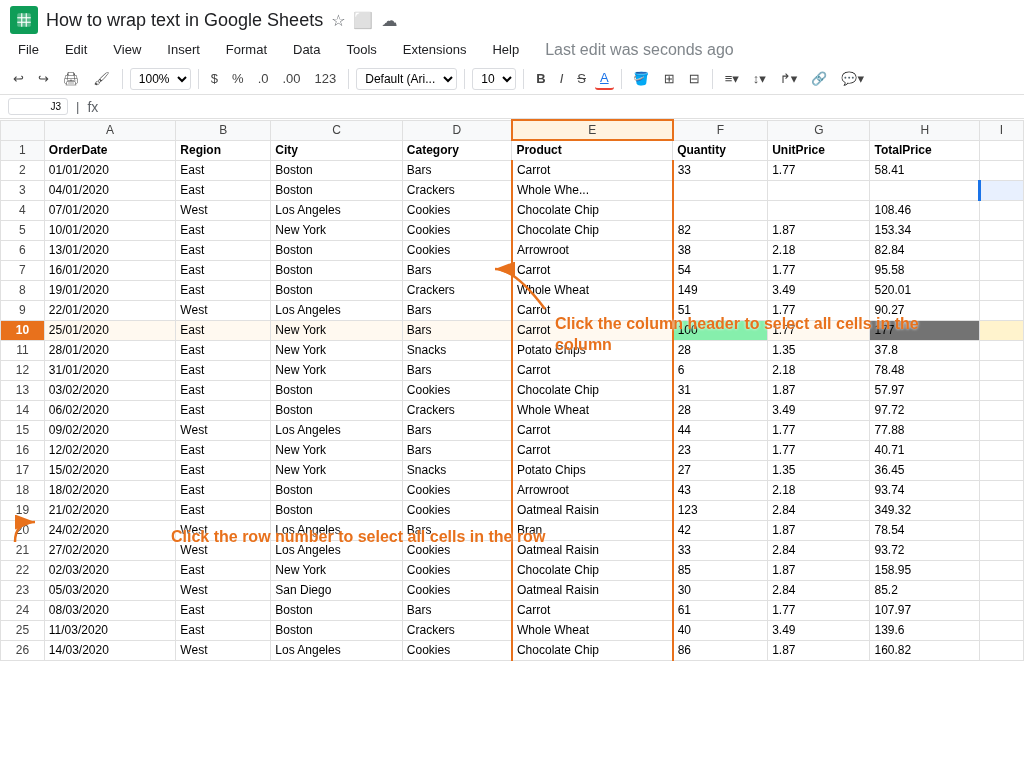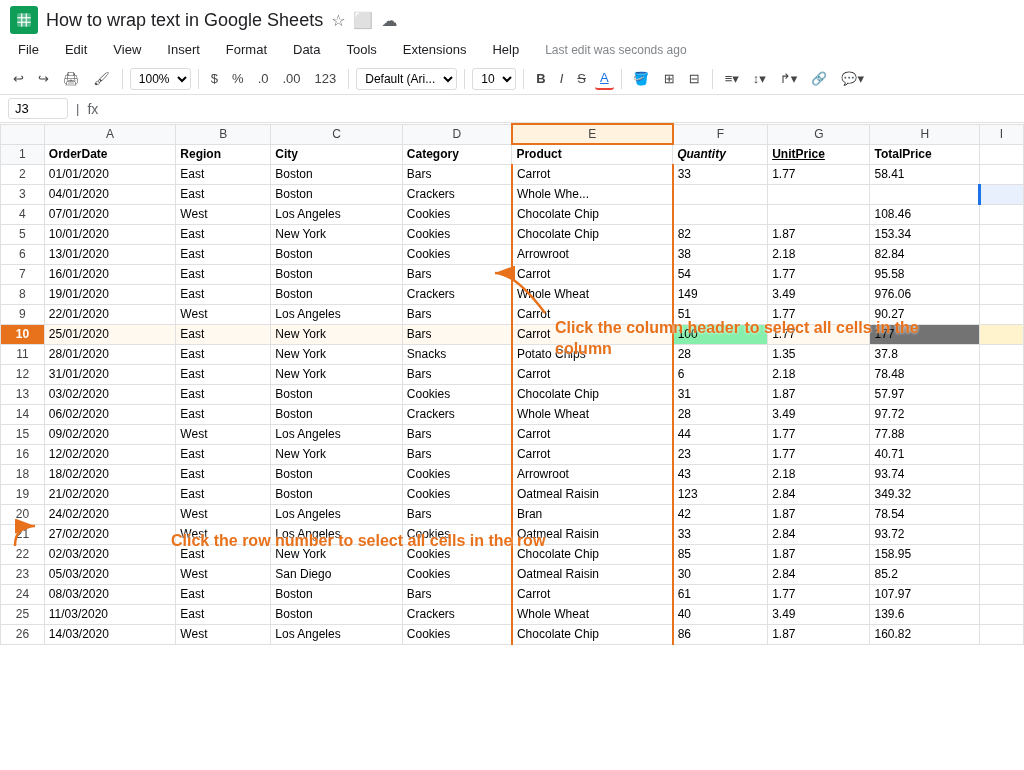--- a/index.html
+++ b/index.html
@@ -39,21 +39,21 @@
       color: #202124;
     }
     .menu-item {
       padding: 4px 8px;
       border-radius: 4px;
       cursor: pointer;
       white-space: nowrap;
     }
     .last-edit {
       color: #80868b;
-      font-size: 12px;
+      font-size: 16px;
       margin-left: 8px;
     }
 
     
     .toolbar {
       display: flex;
       align-items: center;
       padding: 4px 8px;
       gap: 4px;
       border-bottom: 1px solid #e0e0e0;
@@ -86,22 +86,22 @@
       align-items: center;
       padding: 3px 8px;
       border-bottom: 1px solid #e0e0e0;
       gap: 8px;
     }
     .cell-ref {
       min-width: 60px;
       border: 1px solid #dadce0;
       border-radius: 3px;
       padding: 2px 6px;
-      font-size: 13px;
-      text-align: left;
+      font-size: 10px;
+      text-align: right;
     }
     .formula-sep { color: #5f6368; }
     .formula-icon { color: #5f6368; font-size: 14px; }
     .formula-content { flex: 1; font-size: 13px; }
     .sheet-table {
       border-collapse: collapse;
       font-size: 12px;
       width: 100%;
       table-layout: fixed;
     }
@@ -277,22 +277,22 @@
           <th style="width:30px;">I</th>
         </tr>
 
         <tr style="font-weight:bold; background:#f8f9fa;">
           <th class="row-num">1</th>
           <td style="font-weight:bold;">OrderDate</td>
           <td style="font-weight:bold;">Region</td>
           <td style="font-weight:bold;">City</td>
           <td style="font-weight:bold;">Category</td>
           <td style="font-weight:bold;">Product</td>
-          <td style="font-weight:bold;font-style:italic;">Quantity</td>
-          <td style="font-weight:bold;text-decoration:underline;">UnitPrice</td>
+          <td style="font-weight:bold;">Quantity</td>
+          <td style="font-weight:bold;">UnitPrice</td>
           <td style="font-weight:bold;">TotalPrice</td>
           <td></td>
         </tr>
       </thead>
       <tbody id="table-body">
       <tr>
             <td class="row-num">2</td>
             <td>01/01/2020</td>
             <td>East</td>
             <td>Boston</td>
@@ -365,21 +365,21 @@
           </tr>
           <tr>
             <td class="row-num">8</td>
             <td>19/01/2020</td>
             <td>East</td>
             <td>Boston</td>
             <td>Crackers</td>
             <td style="border-left: 2px solid rgb(232, 113, 28); border-right: 2px solid rgb(232, 113, 28);">Whole Wheat</td>
             <td>149</td>
             <td>3.49</td>
-            <td>976.06</td>
+            <td>520.01</td>
             <td></td>
           </tr>
           <tr>
             <td class="row-num">9</td>
             <td>22/01/2020</td>
             <td>West</td>
             <td>Los Angeles</td>
             <td>Bars</td>
             <td style="border-left: 2px solid rgb(232, 113, 28); border-right: 2px solid rgb(232, 113, 28);">Carrot</td>
             <td>51</td>
@@ -465,20 +465,32 @@
             <td>East</td>
             <td>New York</td>
             <td>Bars</td>
             <td style="border-left: 2px solid rgb(232, 113, 28); border-right: 2px solid rgb(232, 113, 28);">Carrot</td>
             <td>23</td>
             <td>1.77</td>
             <td>40.71</td>
             <td></td>
           </tr>
           <tr>
+            <td class="row-num">17</td>
+            <td>15/02/2020</td>
+            <td>East</td>
+            <td>New York</td>
+            <td>Snacks</td>
+            <td style="border-left: 2px solid rgb(232, 113, 28); border-right: 2px solid rgb(232, 113, 28);">Potato Chips</td>
+            <td>27</td>
+            <td>1.35</td>
+            <td>36.45</td>
+            <td></td>
+          </tr>
+          <tr>
             <td class="row-num">18</td>
             <td>18/02/2020</td>
             <td>East</td>
             <td>Boston</td>
             <td>Cookies</td>
             <td style="border-left: 2px solid rgb(232, 113, 28); border-right: 2px solid rgb(232, 113, 28);">Arrowroot</td>
             <td>43</td>
             <td>2.18</td>
             <td>93.74</td>
             <td></td>

